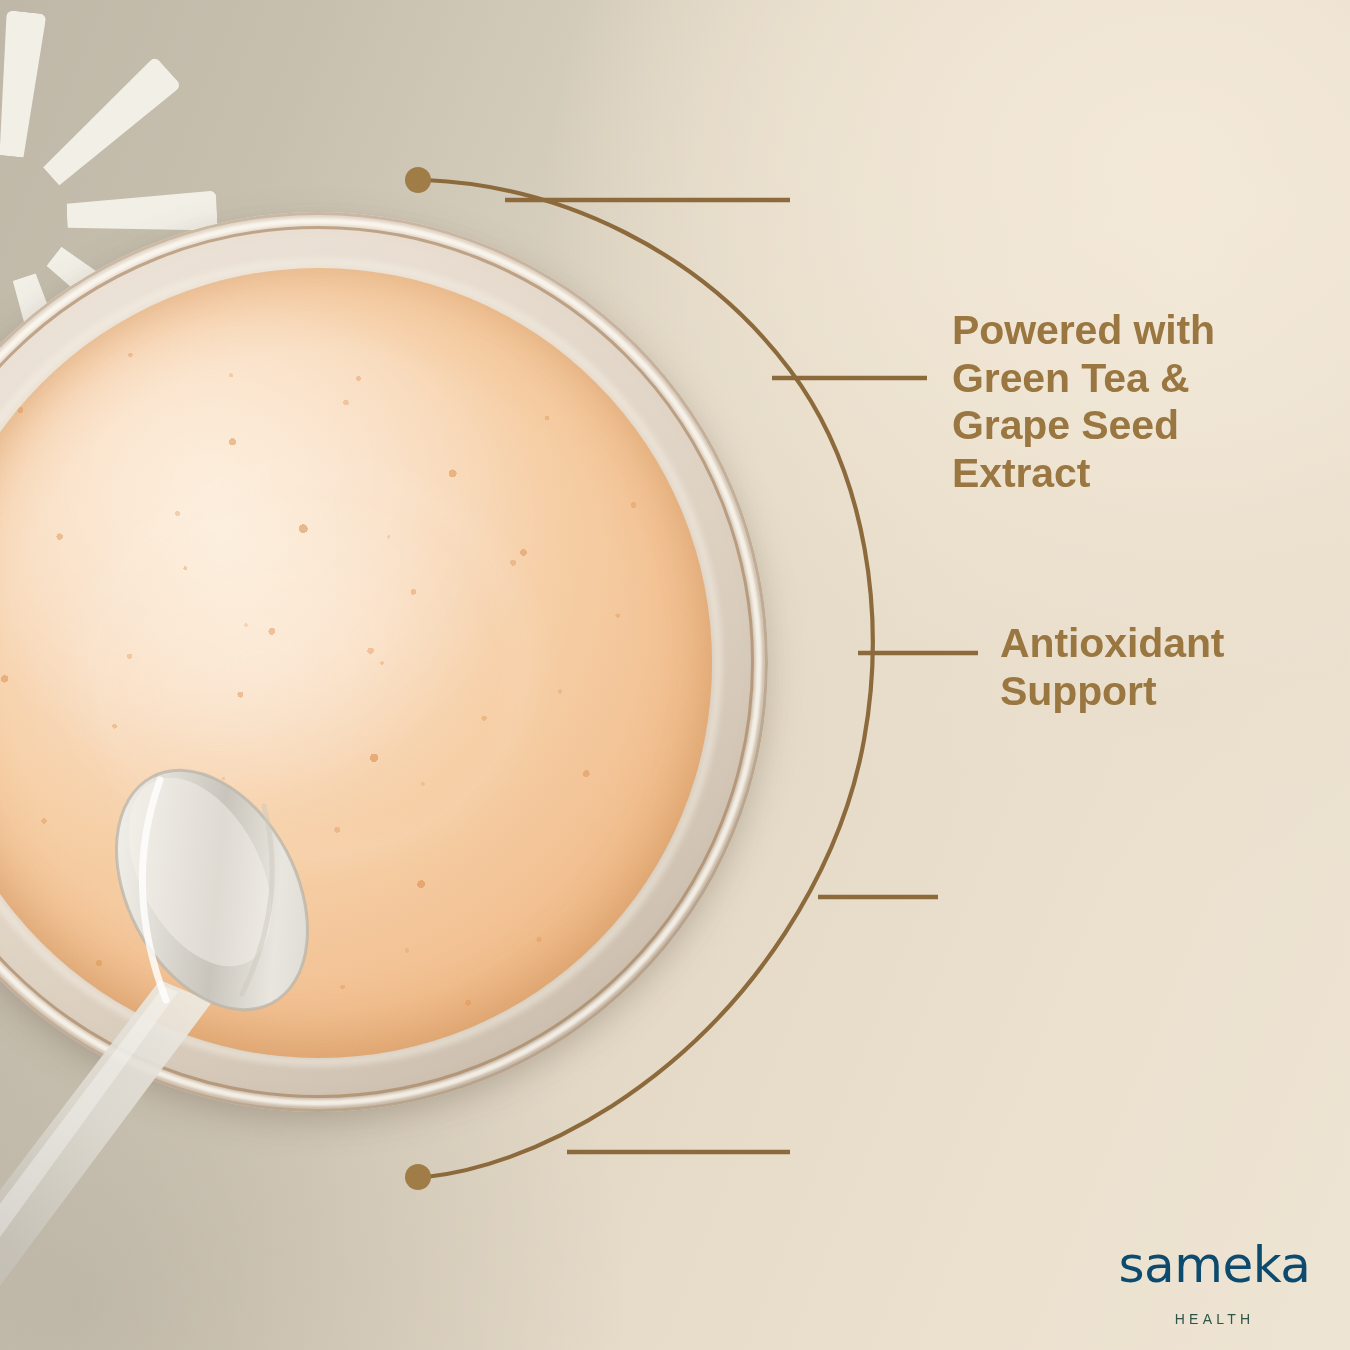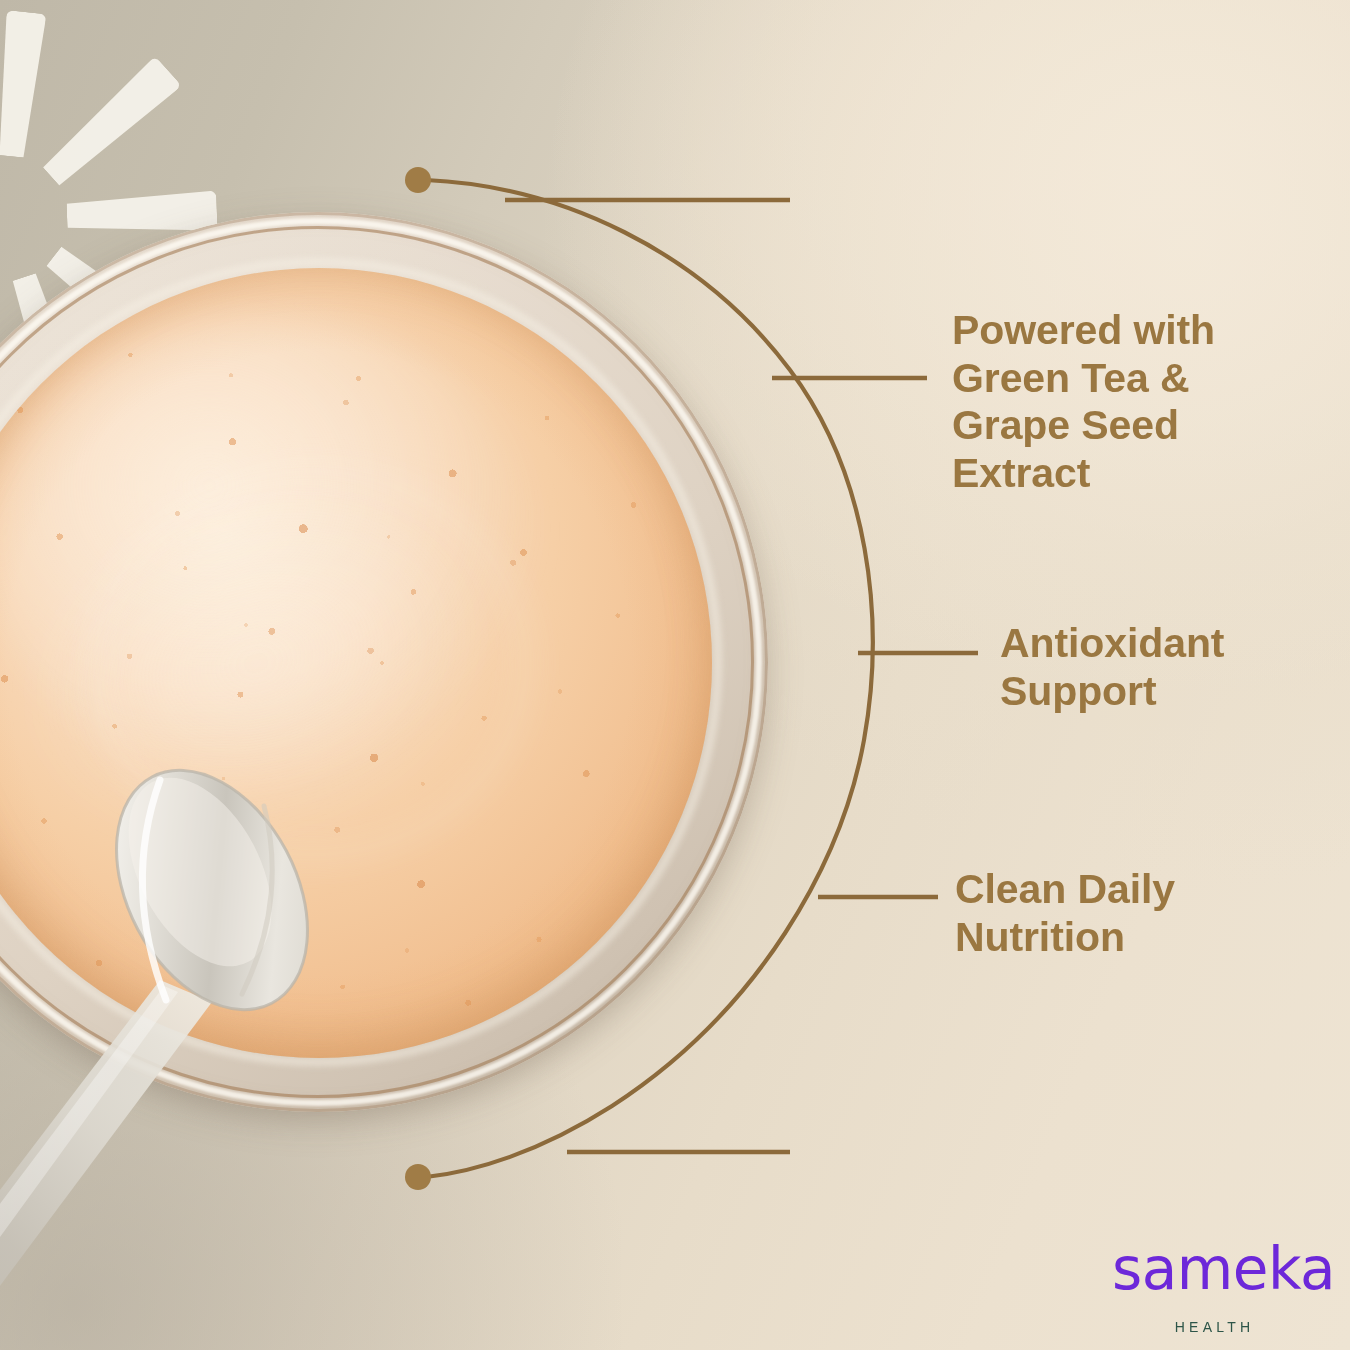--- a/index.html
+++ b/index.html
@@ -244,22 +244,22 @@
 
   
   .logo {
     position: absolute;
     left: 1112px;
     top: 1240px;
     width: 205px;
     text-align: center;
   }
   .logo-word {
-    color: #6d28d9;
-    font-size: 58px;
+    color: #0c4a6e;
+    font-size: 50px;
     font-weight: 400;
     letter-spacing: -0.5px;
     line-height: 1;
     font-family: "DejaVu Sans", sans-serif;
   }
   .logo-sub {
     color: #2d5548;
     font-size: 14px;
     font-weight: 400;
     letter-spacing: 4.2px;
@@ -352,21 +352,19 @@
         <circle cx="418" cy="1177" r="13" fill="#a07c46"></circle>
       </g>
   </svg>
 
   <div class="label" id="label-1">Powered with
 Green Tea &amp;
 Grape Seed
 Extract</div>
   <div class="label" id="label-2">Antioxidant
 Support</div>
-  <div class="label" id="label-3">Clean Daily
-Nutrition</div>
 
   <div class="logo">
     <div class="logo-word">sameka</div>
     <div class="logo-sub">HEALTH</div>
   </div>
 
 </div>
 
 </body></html>

